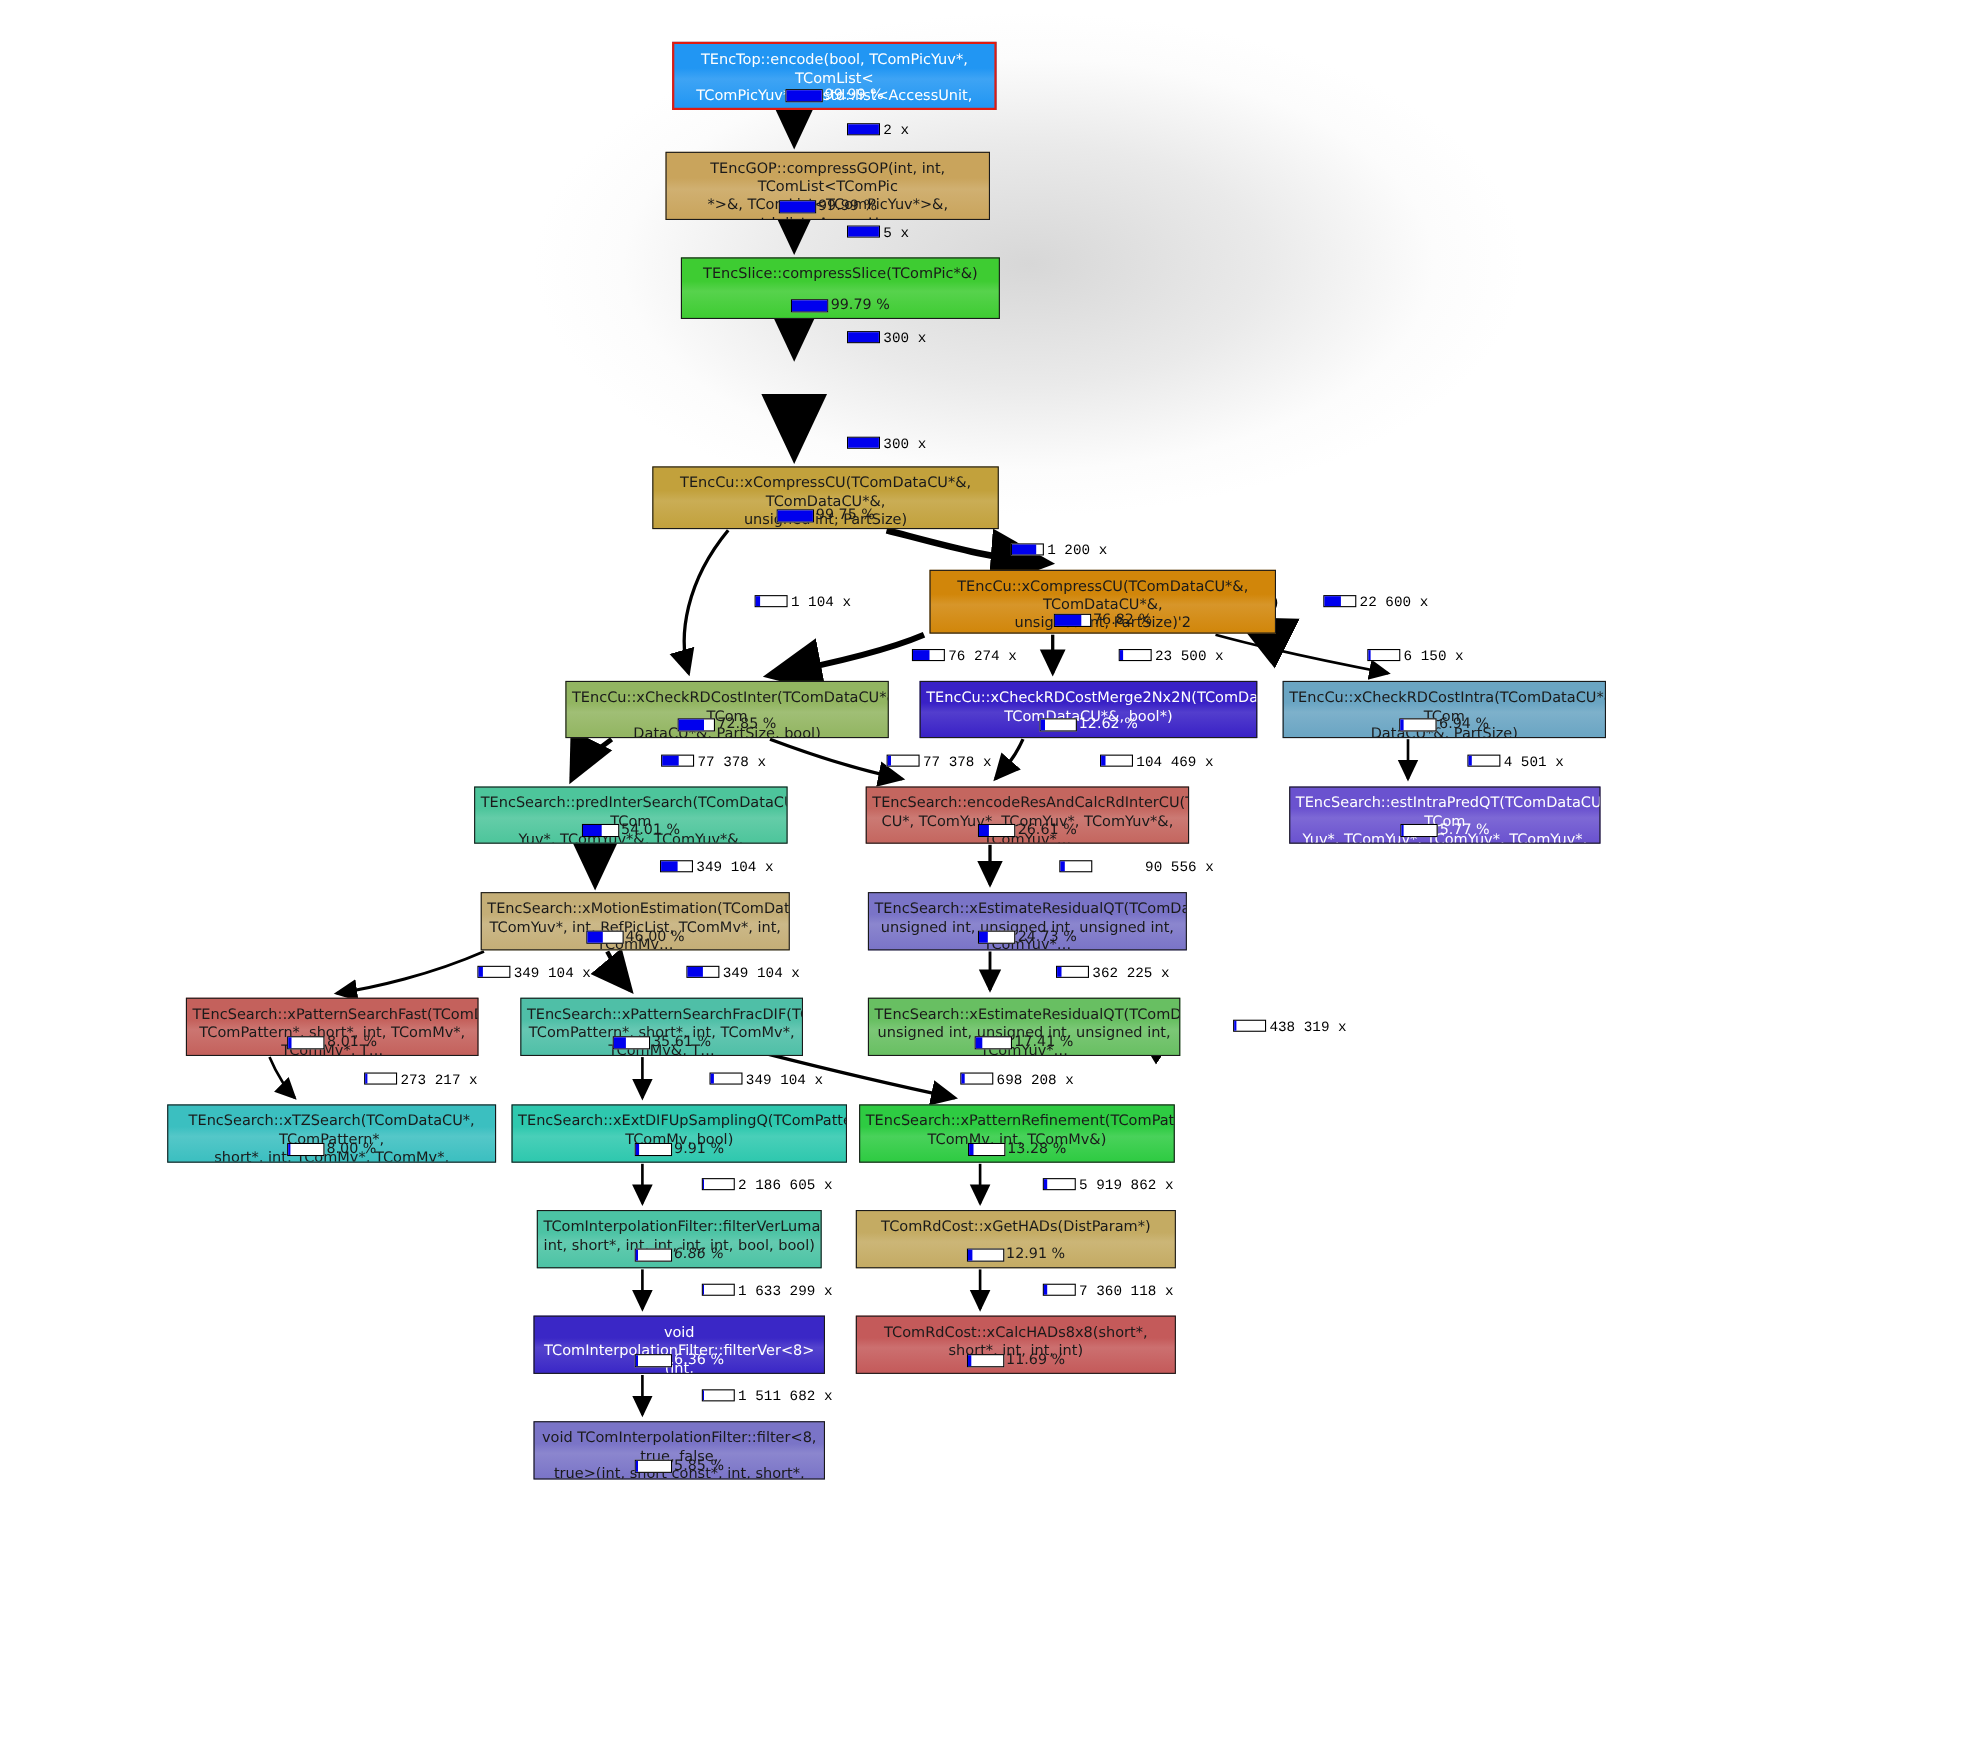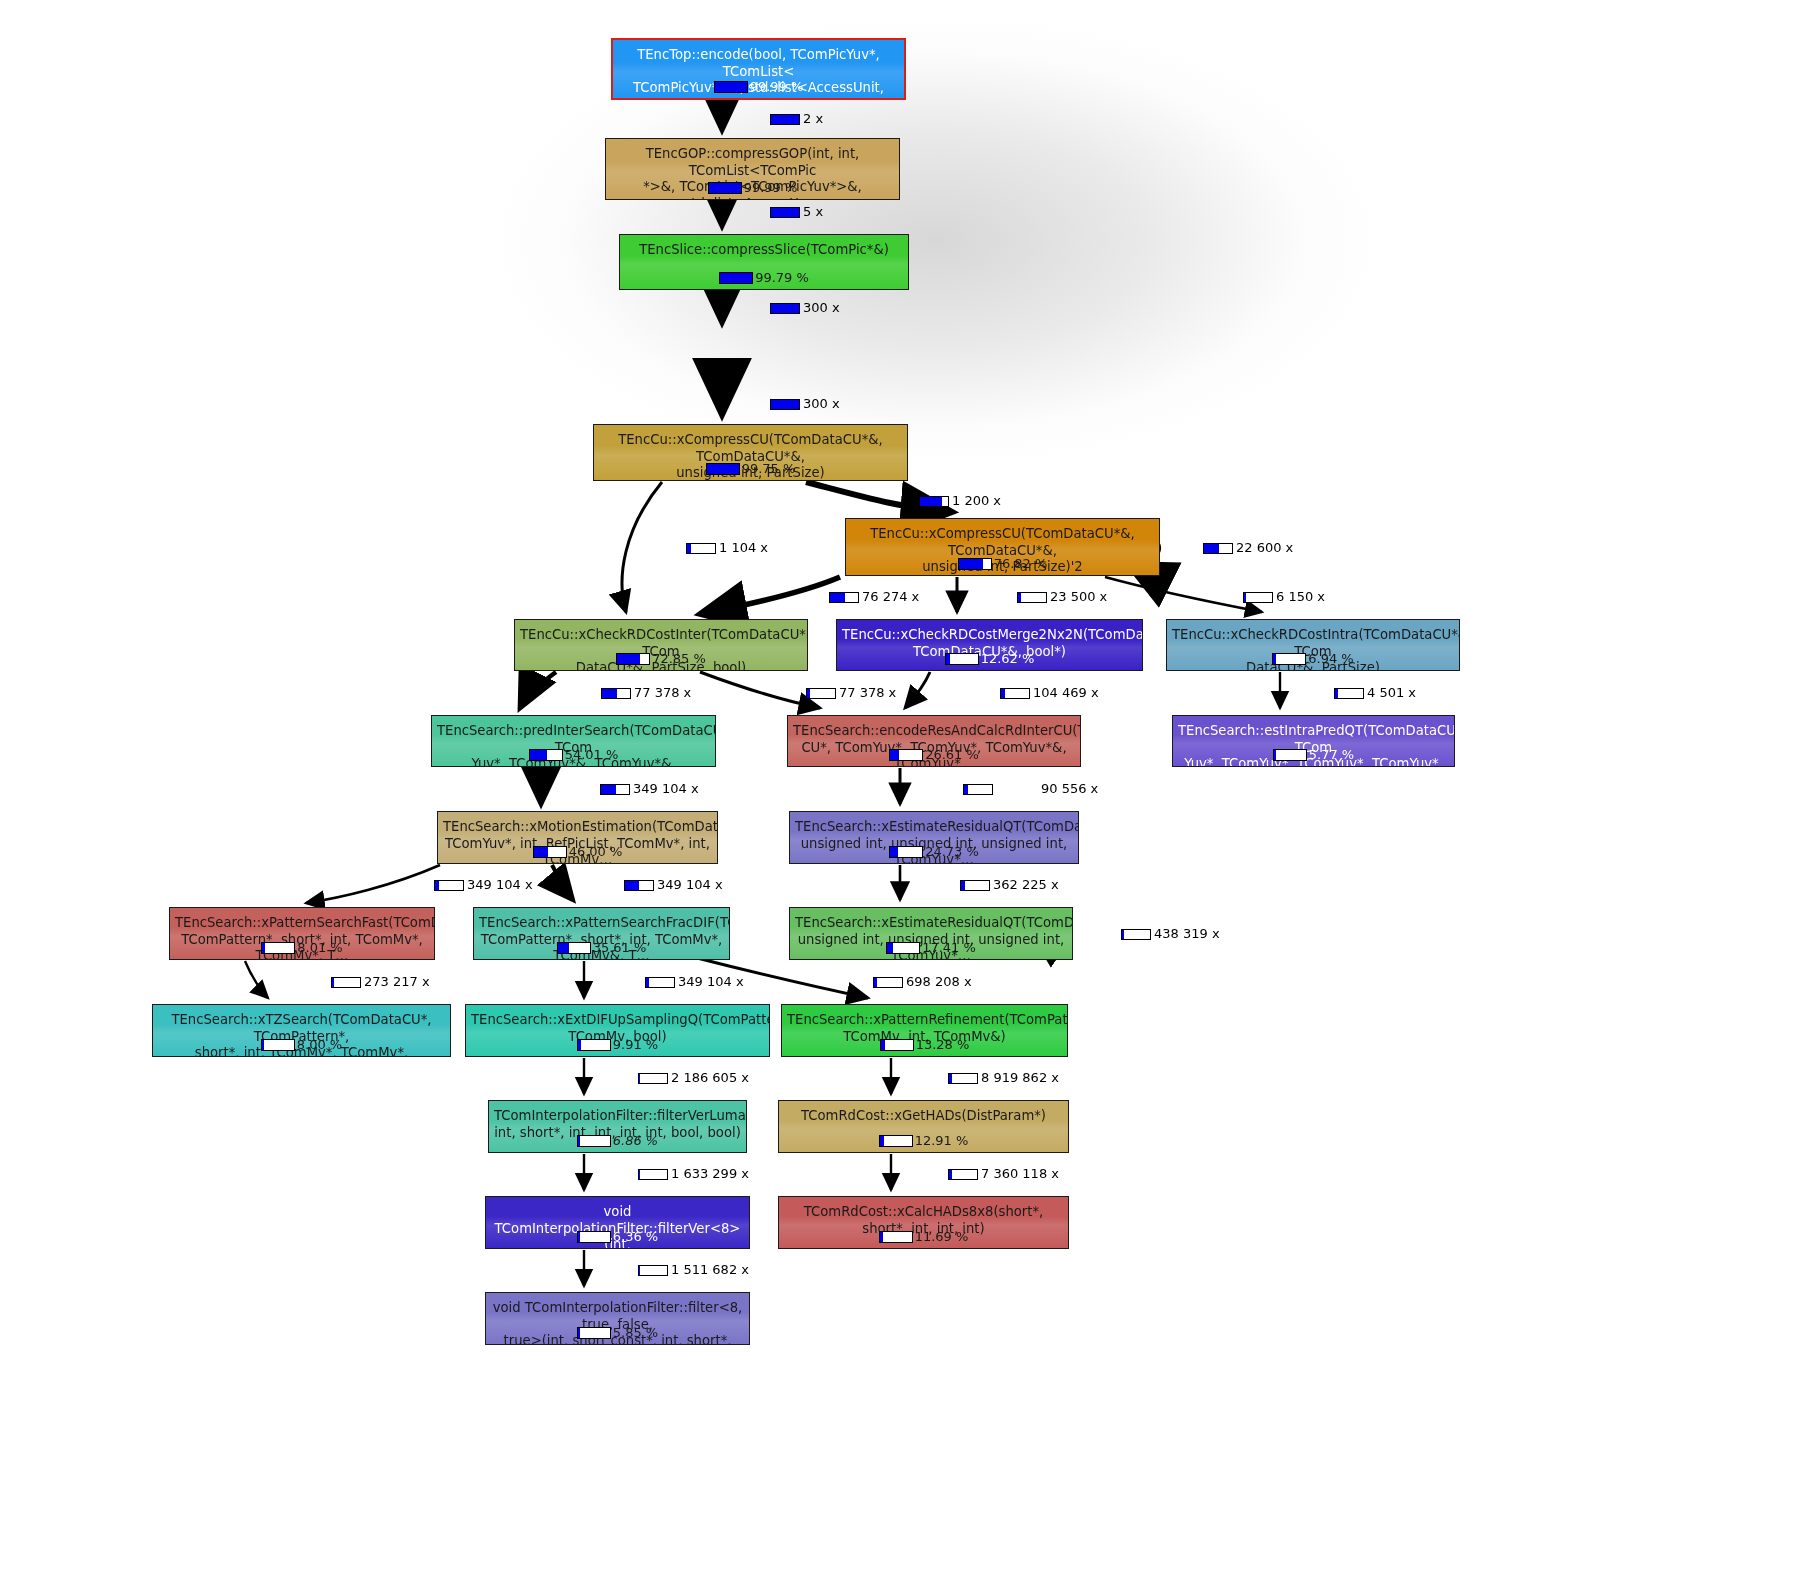--- a/index.html
+++ b/index.html
@@ -89,23 +89,24 @@
   .meter-text {
     font-size: 13px;
     line-height: 13px;
     white-space: nowrap;
   }
 
   
   .edge-label {
     position: absolute;
     display: flex;
-    align-items: flex-end;
+    align-items: flex-start;
     gap: 3px;
     white-space: nowrap;
+    font-family: Liberation Mono, monospace;
   }
   .edge-label .bar { width: 30px; height: 11px; }
   .edge-label .meter-text { font-size: 13px; color: #000; }
 </style>
 </head>
 <body>
 
 <div id="canvas">
   <div class="glow"></div>
 
@@ -550,21 +551,21 @@
     <div class="edge-label" id="e24" style="left: 638px; top: 1071px;">
       <span class="bar">
         <i style="width: 5%;"></i>
       </span>
       <span class="meter-text">2 186 605 x</span>
     </div>
     <div class="edge-label" id="e25" style="left: 948px; top: 1071px;">
       <span class="bar">
         <i style="width: 12%;"></i>
       </span>
-      <span class="meter-text">8 919 862 x</span>
+      <span class="meter-text">5 919 862 x</span>
     </div>
     <div class="edge-label" id="e26" style="left: 638px; top: 1167px;">
       <span class="bar">
         <i style="width: 5%;"></i>
       </span>
       <span class="meter-text">1 633 299 x</span>
     </div>
     <div class="edge-label" id="e27" style="left: 948px; top: 1167px;">
       <span class="bar">
         <i style="width: 10%;"></i>

